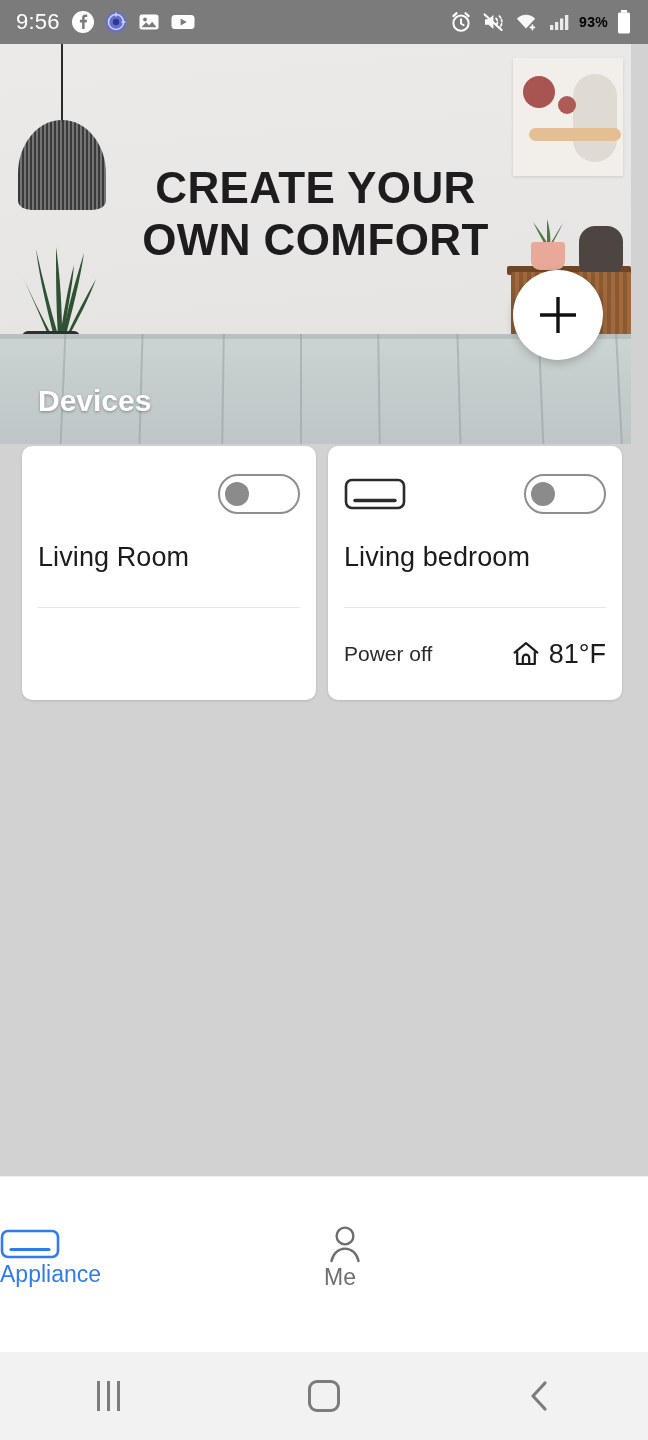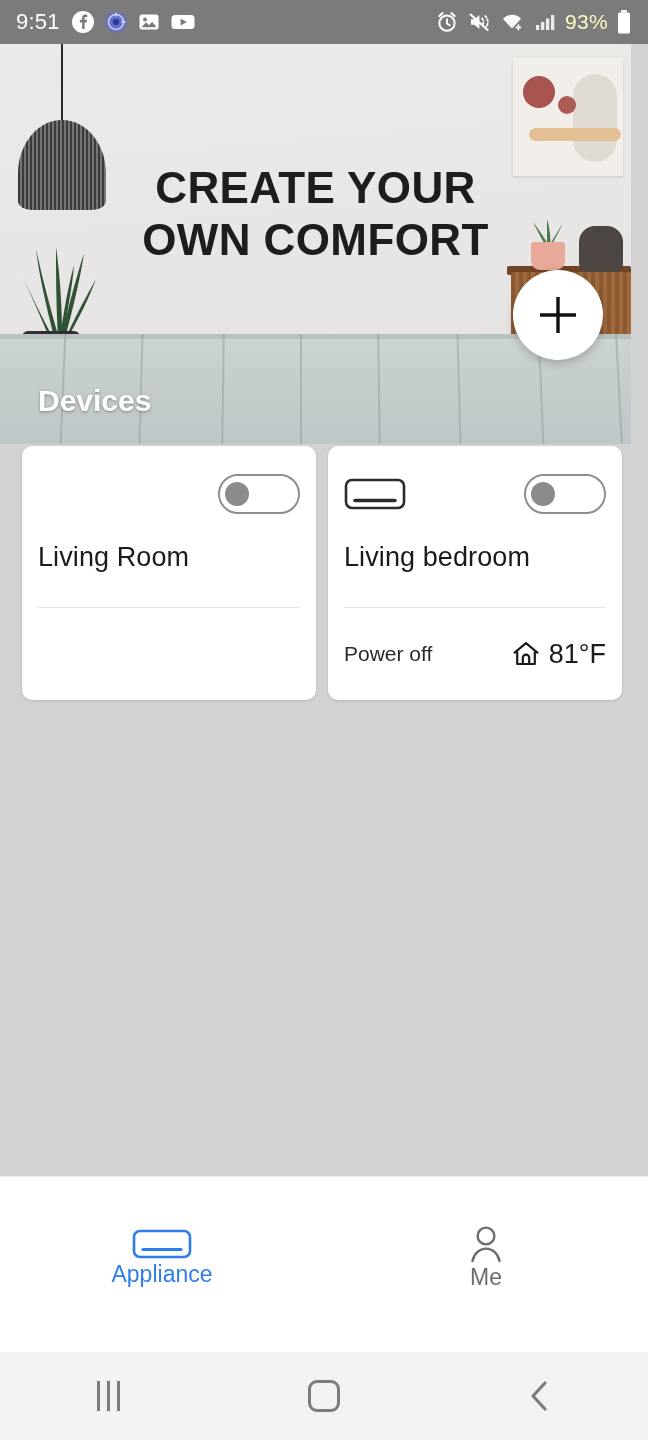--- a/index.html
+++ b/index.html
@@ -10,21 +10,21 @@
 
   
   .statusbar{
     position:absolute; top:0; left:0; width:648px; height:44px;
     background:#7b7b7b; display:flex; align-items:center;
     padding:0 16px; z-index:40;
   }
   .sb-left{ display:flex; align-items:center; gap:9px; }
   .sb-time{ color:#fff; font-size:22px; font-weight:500; letter-spacing:.2px; margin-right:2px;}
   .sb-right{ margin-left:auto; display:flex; align-items:center; gap:8px; }
-  .sb-batt-txt{ color:#fef9c3; font-size:21px; font-weight:400; letter-spacing:.3px; }
+  .sb-batt-txt{ color:#000000; font-size:14px; font-weight:700; letter-spacing:.3px; }
   .ico{ display:block; }
 
   
   .hero{
     position:absolute; top:44px; left:0; width:631px; height:400px;
     overflow:hidden; z-index:1;
   }
   .hero-wall{
     position:absolute; inset:0;
     background:linear-gradient(175deg,#eceae8 0%,#e8e6e4 55%,#e3e1e0 100%);
@@ -122,21 +122,21 @@
   .card-foot .temp-wrap{ margin-left:auto; display:flex; align-items:center; gap:8px; }
   .card-foot .temp{ font-size:27px; color:#1b1b1b; }
   .card-foot.empty{ }
 
   
   .bottomnav{
     position:absolute; left:0; bottom:88px; width:648px; height:176px;
     background:#fff; display:flex; z-index:30;
     border-top:1px solid #efefef;
   }
-  .navitem{ flex:1; display:flex; flex-direction:column; align-items:center;
+  .navitem{ flex:1; display:flex; flex-direction:column; align-items:flex-start;
             justify-content:center; padding-bottom:14px;}
   .navlabel{ font-size:23px; }
   .navitem.active .navlabel{ color:#2f7ded; }
   .navitem .navlabel{ color:#6d6d6d; }
 
   
   .sysnav{
     position:absolute; left:0; bottom:0; width:648px; height:88px;
     background:#f2f2f2; display:flex; align-items:center; z-index:35;
   }
@@ -145,21 +145,21 @@
   .recents i{ width:3px; height:30px; background:#7c7c7c; display:block; }
   .homebtn{ width:32px; height:32px; border:3px solid #7c7c7c; border-radius:9px; }
 </style>
 </head>
 <body>
 
 <div id="app">
 
   <div class="statusbar">
     <div class="sb-left">
-      <span class="sb-time">9:51</span>
+      <span class="sb-time">9:56</span>
 
       <svg class="ico" width="24" height="24" viewBox="0 0 24 24">
         <circle cx="12" cy="12" r="11" fill="#fff"></circle>
         <path d="M13.6 12.4h2.1l.3-2.6h-2.4V8.2c0-.75.2-1.26 1.28-1.26h1.37V4.65C15.99 4.6 15.2 4.5 14.3 4.5c-1.9 0-3.2 1.16-3.2 3.3v1.99H8.9v2.6h2.2v6.7h2.5z" fill="#7b7b7b"></path>
       </svg>
 
       <svg class="ico" width="24" height="24" viewBox="0 0 24 24">
         <circle cx="12" cy="12" r="10.5" fill="#6670c9"></circle>
         <circle cx="12" cy="12" r="7.5" fill="none" stroke="#cfd3ee" stroke-width="1.6"></circle>
         <circle cx="12" cy="12" r="3.2" fill="#2b3a9e"></circle>

